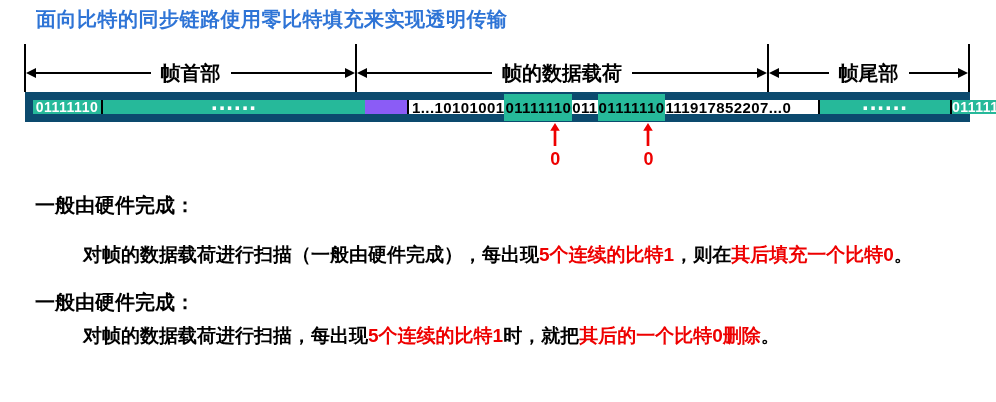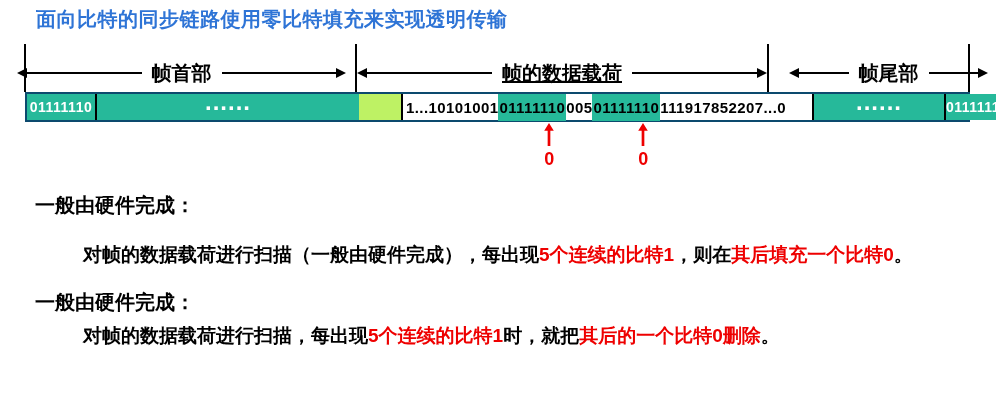--- a/index.html
+++ b/index.html
@@ -9,22 +9,22 @@
          color:#2E74D6;white-space:nowrap;letter-spacing:0.5px;}
   
   .tick{position:absolute;top:44px;width:2px;height:48px;background:#000;}
   .dim{position:absolute;top:60px;height:26px;display:flex;align-items:center;}
   .dim .line{flex:1;height:0;border-top:2px solid #000;}
   .dim .dim-label{margin:0 10px;font-size:20px;font-weight:bold;color:#000;white-space:nowrap;}
   .ah{width:0;height:0;border-top:5px solid transparent;border-bottom:5px solid transparent;flex:0 0 auto;}
   .ah.left{border-right:10px solid #000;}
   .ah.right{border-left:10px solid #000;}
   
-  .bar{position:absolute;left:25px;top:92px;width:945px;height:30px;border:2px solid #0c4a6e;
-       box-sizing:border-box;display:flex;background:#bef264;}
+  .bar{position:absolute;left:25px;top:92px;width:945px;height:30px;border:8px solid #0c4a6e;
+       box-sizing:border-box;display:flex;background:#8b5cf6;}
   .cell{box-sizing:border-box;display:flex;align-items:center;justify-content:center;
         height:100%;overflow:visible;}
   .cell + .cell{border-left:2px solid #000;}
   .cell.flag{background:#26B99A;color:#fff;font-weight:bold;font-size:14px;letter-spacing:0.5px;}
   .cell.dots{background:#26B99A;color:#fff;font-weight:bold;}
   .dots-text{font-size:24px;letter-spacing:1px;position:relative;top:-5px;}
   .cell.payload{background:#fff;color:#000;font-weight:bold;font-size:15px;
                 justify-content:flex-start;padding-left:3px;white-space:nowrap;letter-spacing:0.4px;margin-left:42px;}
   .hl{position:relative;display:inline-block;background:#26B99A;padding:5px 1px;}
   .stuff-arrow{position:absolute;left:75%;top:calc(100% + 2px);transform:translateX(-50%);
@@ -43,53 +43,53 @@
 
 <div class="slide">
 
   <h1 class="title">面向比特的同步链路使用零比特填充来实现透明传输</h1>
 
   <div class="tick" style="left:24px;"></div>
   <div class="tick" style="left:355px;"></div>
   <div class="tick" style="left:767px;"></div>
   <div class="tick" style="left:968px;"></div>
 
-  <div class="dim" style="left:17px;width:329px;">
+  <div class="dim" style="left:26px;width:329px;">
     <span class="ah left"></span>
     <span class="line"></span>
     <span class="dim-label">帧首部</span>
     <span class="line"></span>
     <span class="ah right"></span>
   </div>
-  <div class="dim" style="left:357px;width:410px;text-decoration:underline;">
+  <div class="dim" style="left:357px;width:410px;">
     <span class="ah left"></span>
     <span class="line"></span>
     <span class="dim-label">帧的数据载荷</span>
     <span class="line"></span>
     <span class="ah right"></span>
   </div>
-  <div class="dim" style="left:789px;width:199px;align-items:center;">
+  <div class="dim" style="left:769px;width:199px;align-items:center;">
     <span class="ah left"></span>
     <span class="line"></span>
     <span class="dim-label">帧尾部</span>
     <span class="line"></span>
     <span class="ah right"></span>
   </div>
 
   <div class="bar">
     <div class="cell flag" style="flex:0 0 68px;">01111110</div>
     <div class="cell dots" style="flex:0 0 264px;">
       <span class="dots-text">......</span>
     </div>
     <div class="cell payload" style="flex:0 0 411px;">
       <span>1...10101001</span>
         <span class="hl"><span>01111110</span><svg class="stuff-arrow" viewBox="0 0 12 24">
             <polygon points="6,0 11,8 7.4,8 7.4,24 4.6,24 4.6,8 1,8" fill="#EE0000"></polygon>
           </svg><span class="stuff-zero">0</span></span>
-        <span>005</span>
+        <span>011</span>
         <span class="hl"><span>01111110</span><svg class="stuff-arrow" viewBox="0 0 12 24">
             <polygon points="6,0 11,8 7.4,8 7.4,24 4.6,24 4.6,8 1,8" fill="#EE0000"></polygon>
           </svg><span class="stuff-zero">0</span></span>
         <span>111917852207...0</span>
     </div>
     <div class="cell dots" style="flex:0 0 132px;">
       <span class="dots-text">......</span>
     </div>
     <div class="cell flag" style="flex:1;">01111110</div>
   </div>

